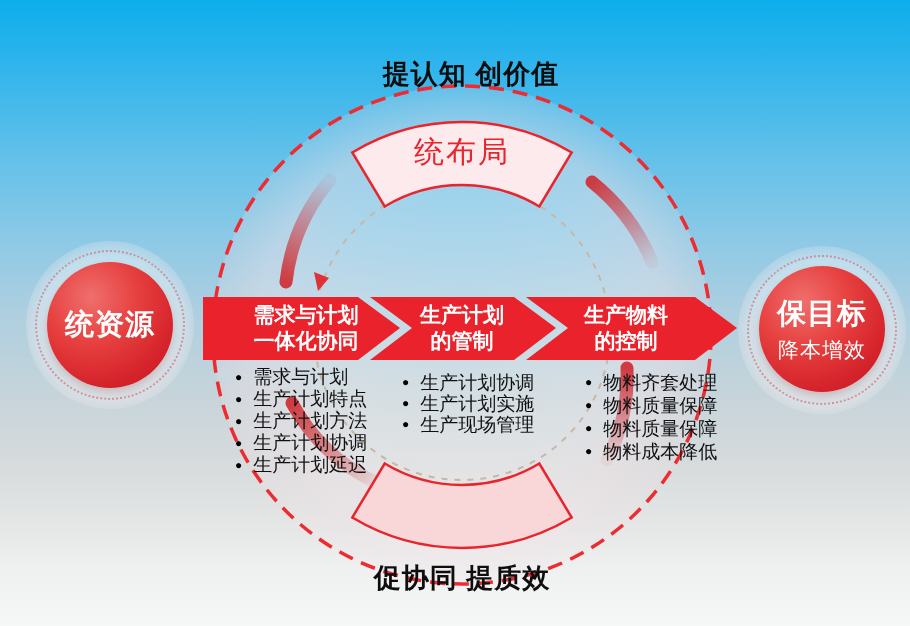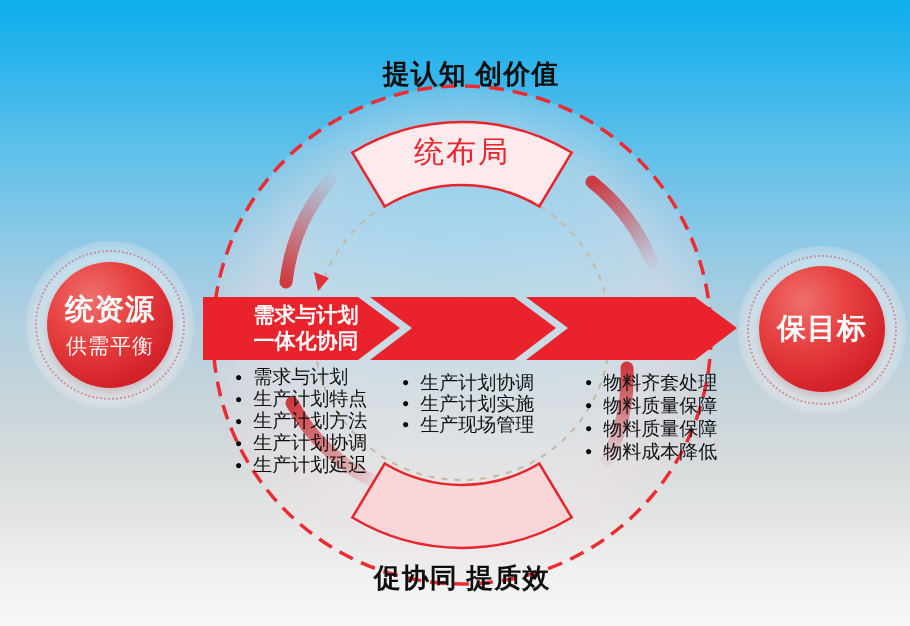--- a/index.html
+++ b/index.html
@@ -99,20 +99,26 @@
   <div class="top-title">提认知 创价值</div>
   <div class="bottom-title">促协同 提质效</div>
 
   <div class="banner-label top">统布局</div>
 
   <div class="arrow-label a1">
     <div>需求与计划</div>
     <div>一体化协同</div>
   </div>
   <div class="arrow-label a2">
+    <div>生产计划</div>
+    <div>的管制</div>
+  </div>
+  <div class="arrow-label a3">
+    <div>生产物料</div>
+    <div>的控制</div>
   </div>
 
   <ul class="bullet-list list1 abs">
     <li>
         <span class="dot">●</span>
         <span>需求与计划</span>
       </li>
     <li>
         <span class="dot">●</span>
         <span>生产计划特点</span>
@@ -162,22 +168,22 @@
     <li>
         <span class="dot">●</span>
         <span>物料成本降低</span>
       </li>
   </ul>
 
   <div class="halo left"></div>
   <div class="dotring left"></div>
   <div class="side-circle left">
     <div class="t">统资源</div>
-    <div class="s">供需平衡</div>
   </div>
 
   <div class="halo right"></div>
   <div class="dotring right"></div>
   <div class="side-circle right">
     <div class="t">保目标</div>
+    <div class="s">降本增效</div>
   </div>
 
 </div>
 
 </body></html>

